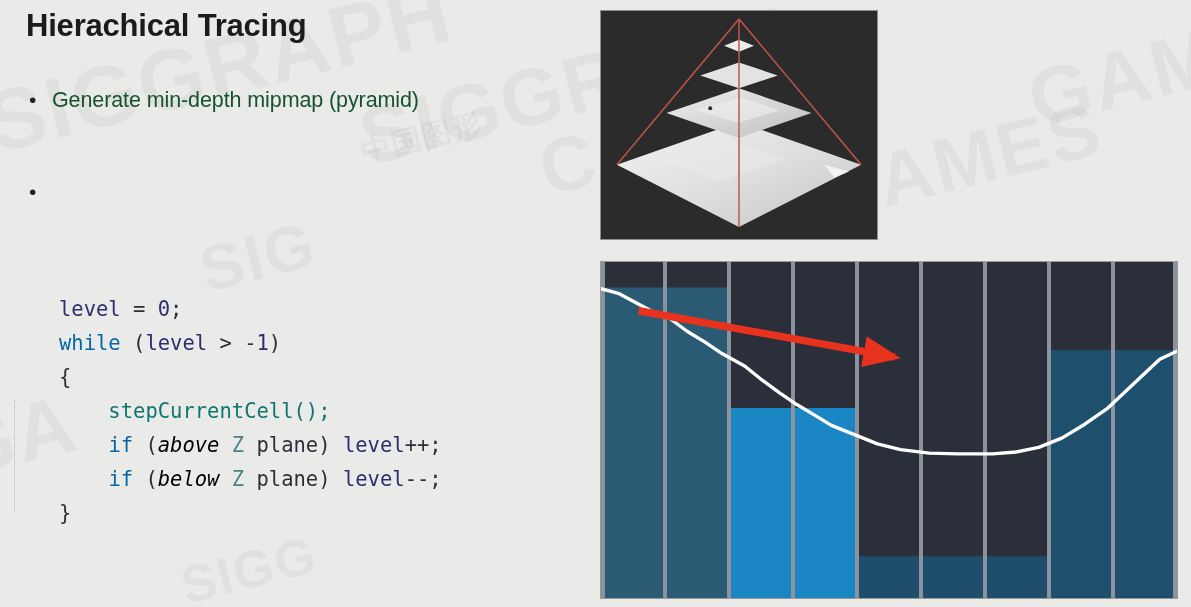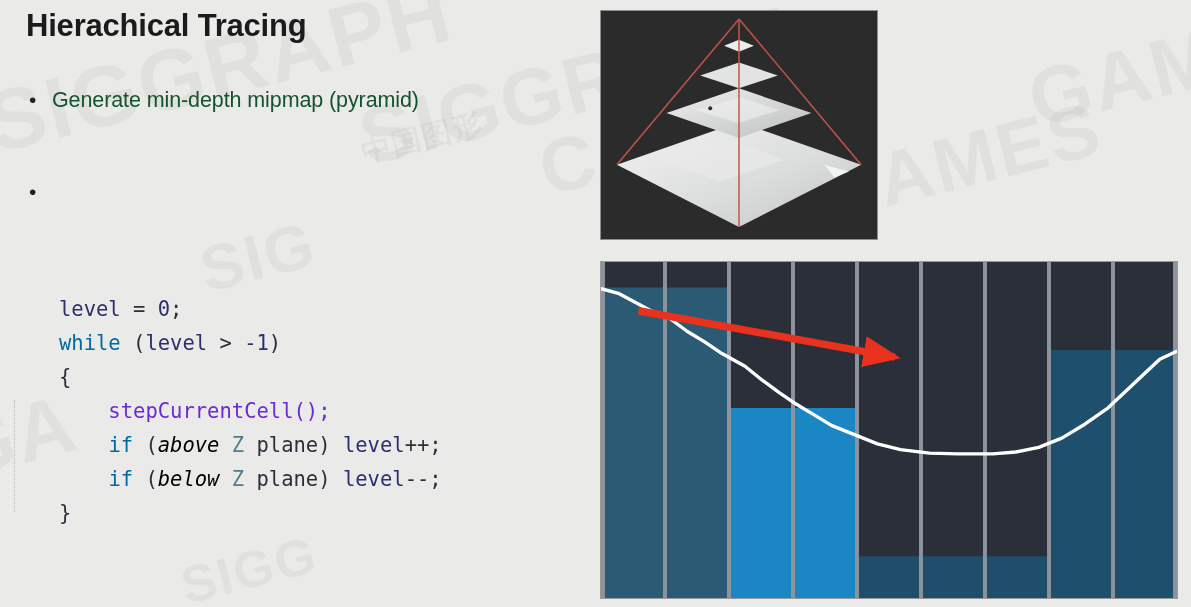--- a/index.html
+++ b/index.html
@@ -96,21 +96,21 @@
     font-family: "DejaVu Sans Mono", "Liberation Mono", monospace;
     font-size: 20.5px;
     line-height: 34px;
     color: #2e2e3a;
     white-space: pre;
     margin-left: 35px;
   }
   .code-line { position: relative; height: 34px; }
   .tok-kw      { color: #0369a1; }
   .tok-var     { color: #2b2f6e; }
-  .tok-fn      { color: #6d28d9; }
+  .tok-fn      { color: #0f766e; }
   .tok-italic  { color: #000000; font-style: italic; }
   .tok-type    { color: #4b7f8a; }
   .tok-plain   { color: #2e2e3a; }
   .tok-num     { color: #2b2f6e; }
 
   .indent-guide {
     position: absolute;
     left: 14px;
     top: 400px;
     width: 1px;

